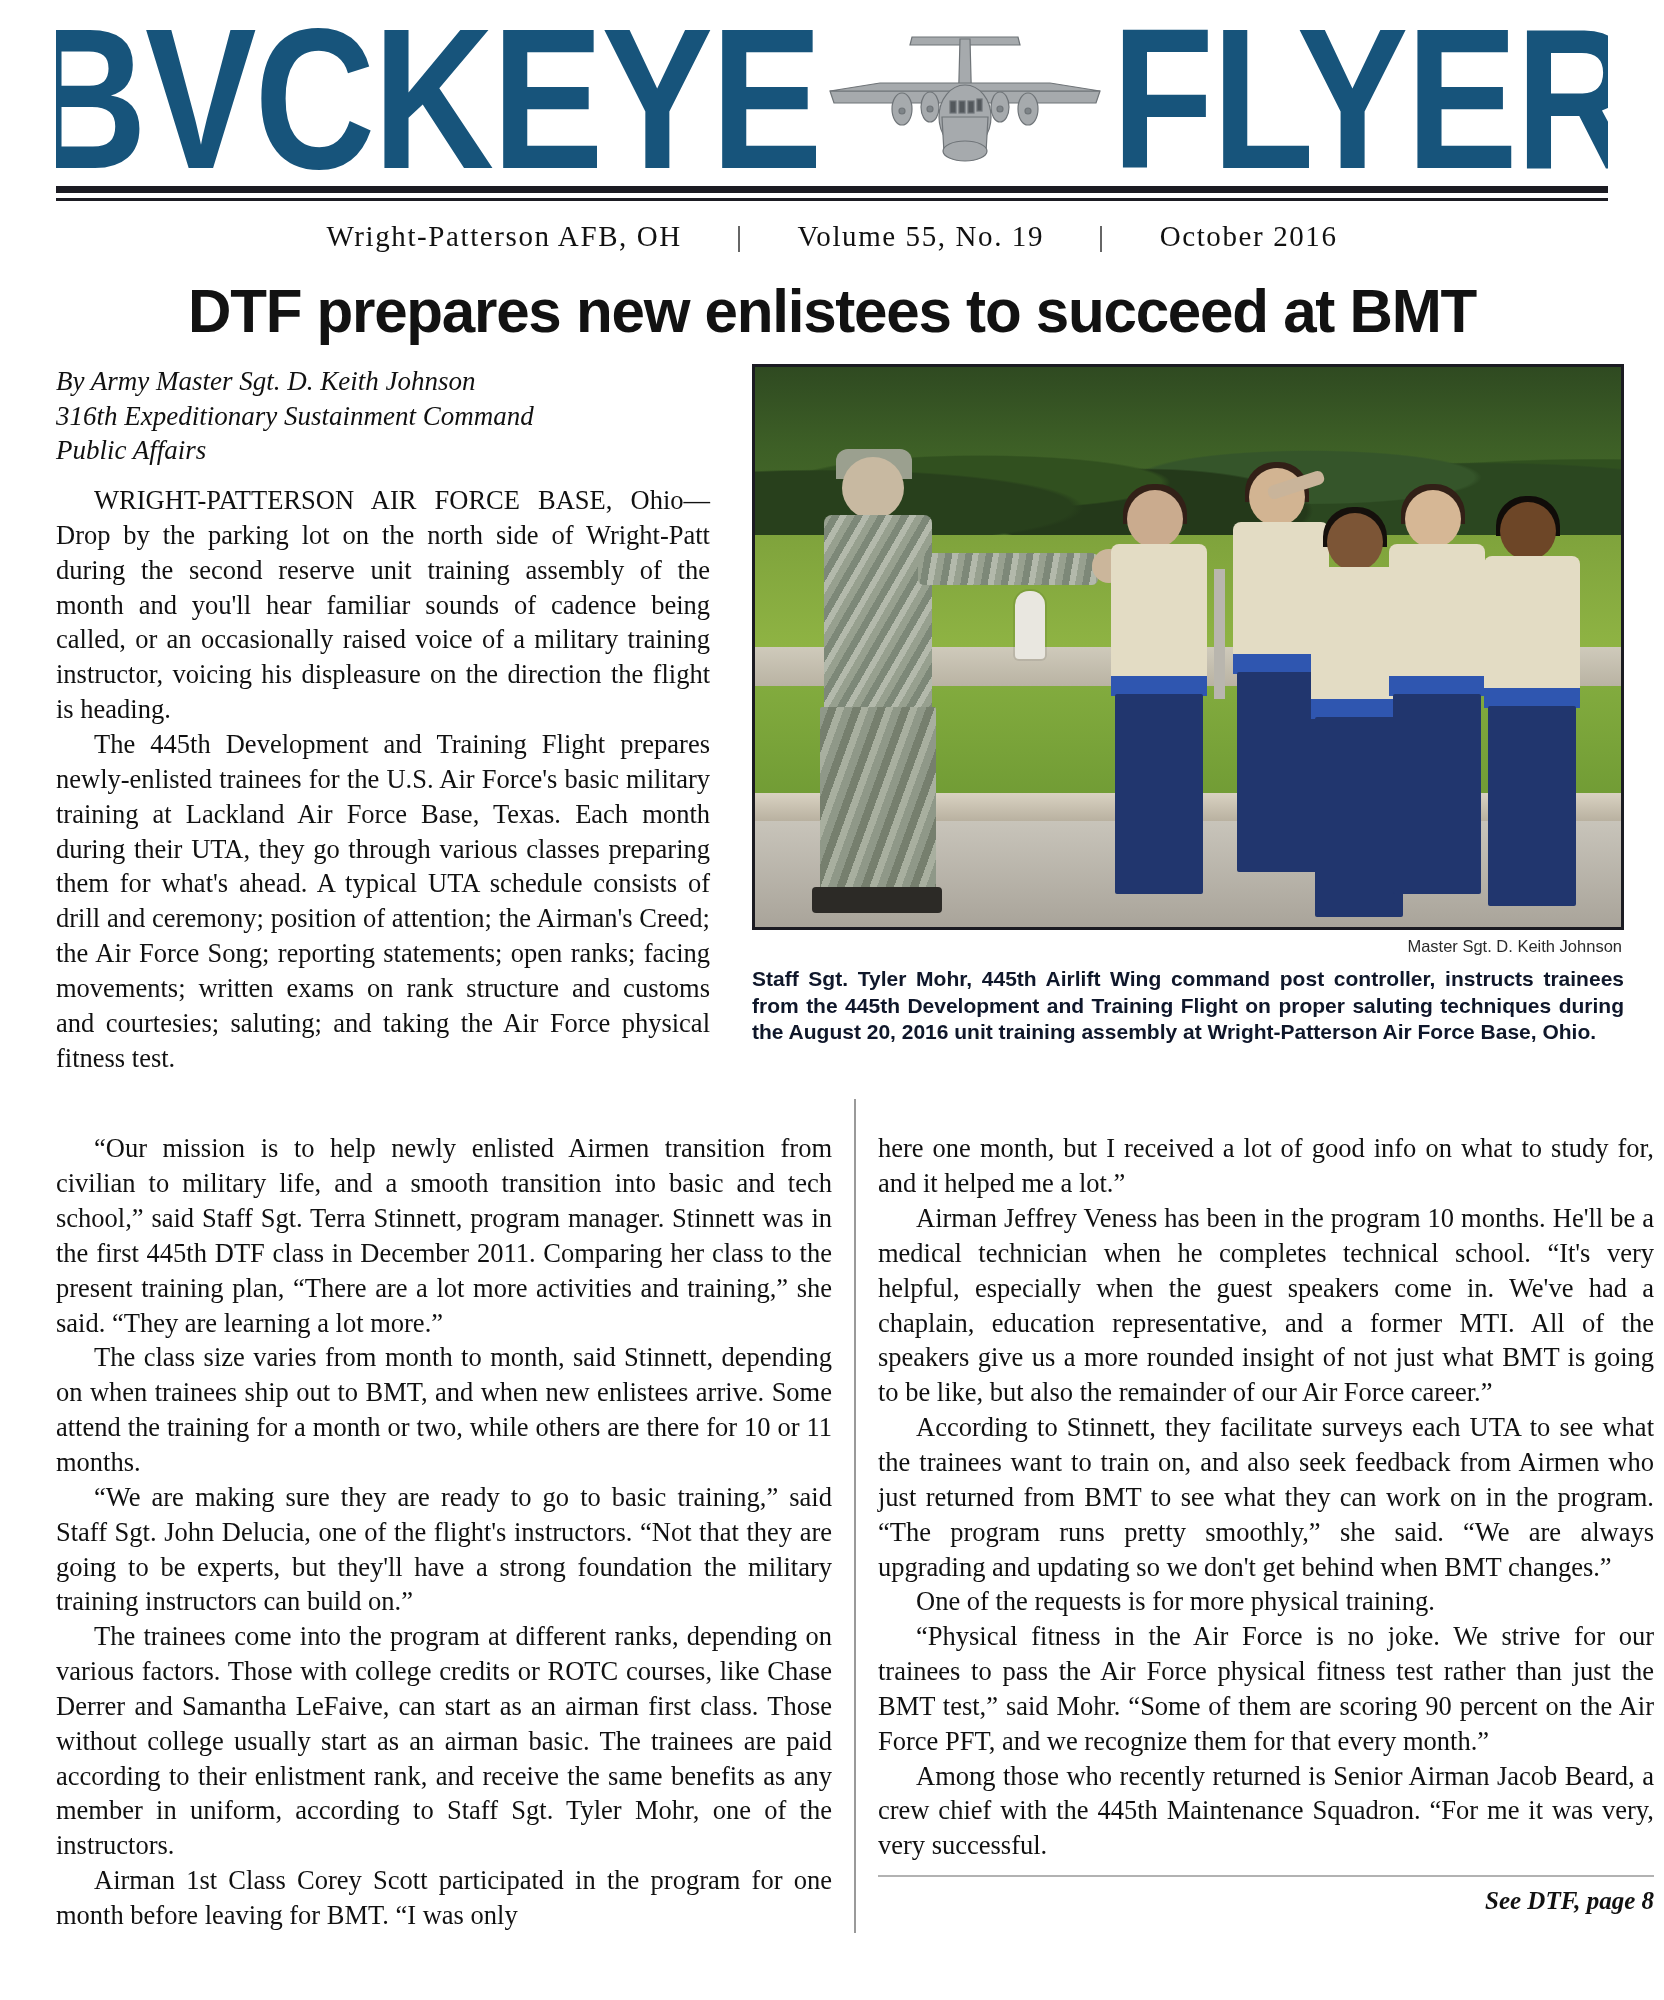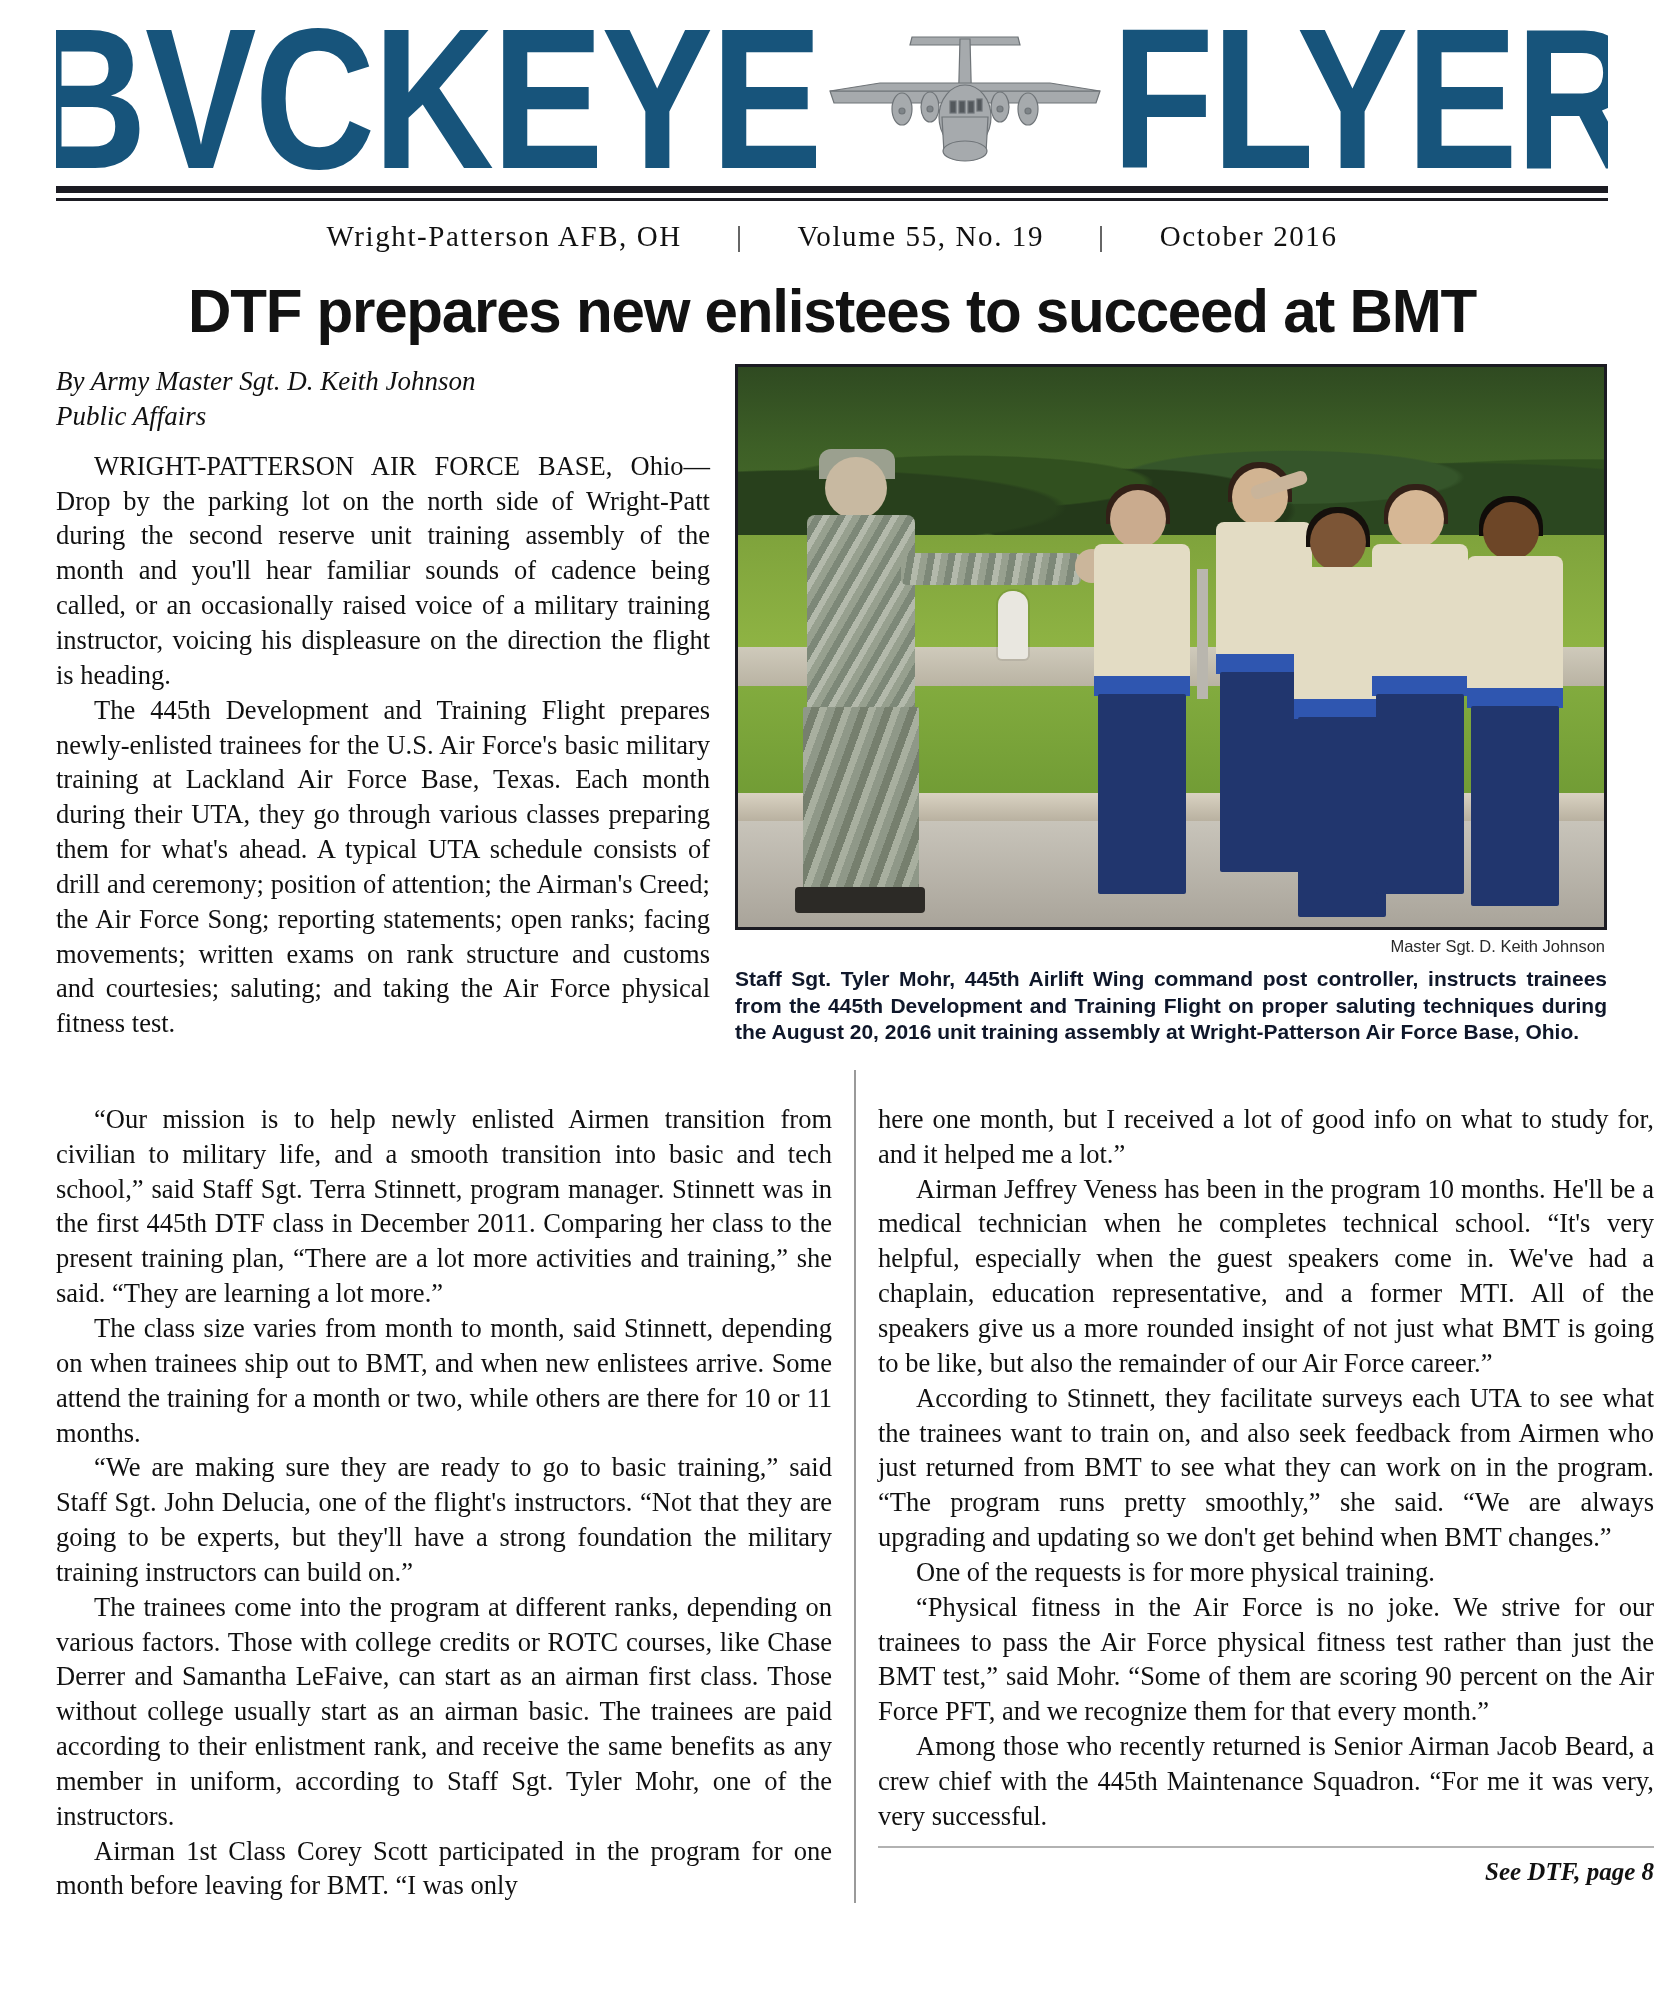--- a/index.html
+++ b/index.html
@@ -101,21 +101,21 @@
     color: #121212;
     transform: scaleX(0.97);
     transform-origin: center;
     margin: 16px 0 22px 0;
     white-space: nowrap;
   }
 
   
   .top-section {
     display: flex;
-    gap: 25px;
+    gap: 42px;
     align-items: flex-start;
   }
   .top-left {
     width: 654px;
     flex: 0 0 654px;
   }
   .top-right {
     width: 872px;
     flex: 0 0 872px;
   }
@@ -384,20 +384,21 @@
     <span class="dl-text">October 2016</span>
   </div>
 
   <h1 class="headline">DTF prepares new enlistees to succeed at BMT</h1>
 
   <div class="top-section">
 
     <div class="top-left">
       <div class="byline">
         <div>By Army Master Sgt. D. Keith Johnson</div>
+        <div>316th Expeditionary Sustainment Command</div>
         <div>Public Affairs</div>
       </div>
       <div class="bodytext">
         <p>WRIGHT-PATTERSON AIR FORCE BASE, Ohio—Drop by the parking lot on the north side of Wright-Patt during the second reserve unit training assembly of the month and you'll hear familiar sounds of cadence being called, or an occasionally raised voice of a military training instructor, voicing his displeasure on the direction the flight is heading.</p>
         <p>The 445th Development and Training Flight prepares newly-enlisted trainees for the U.S. Air Force's basic military training at Lackland Air Force Base, Texas. Each month during their UTA, they go through various classes preparing them for what's ahead. A typical UTA schedule consists of drill and ceremony; position of attention; the Airman's Creed; the Air Force Song; reporting statements; open ranks; facing movements; written exams on rank structure and customs and courtesies; saluting; and taking the Air Force physical fitness test.</p>
       </div>
     </div>
 
     <div class="top-right">
       <div class="photo-frame">

